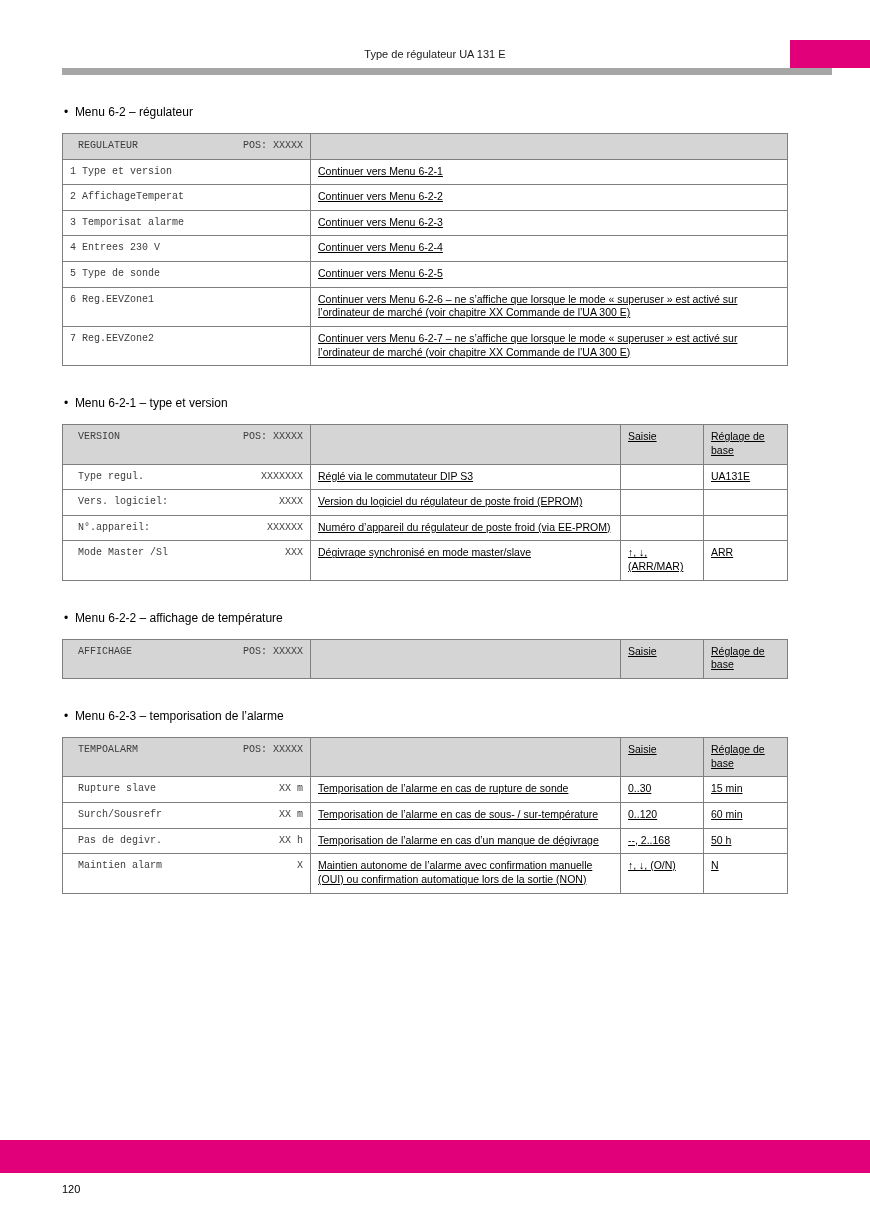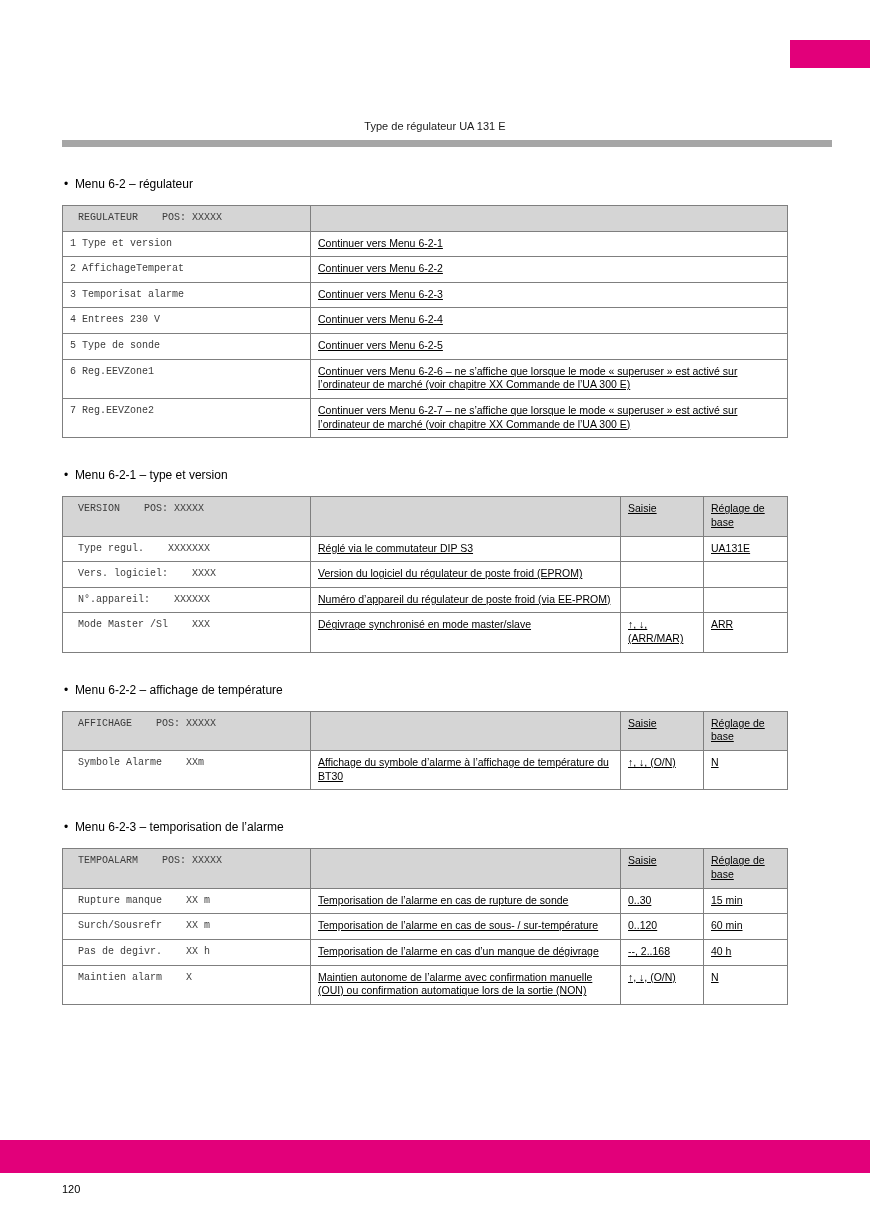--- a/index.html
+++ b/index.html
@@ -6,33 +6,33 @@
   html,body { background:#ffffff; }
   body {
     width:870px; height:1230px; position:relative; overflow:hidden;
     font-family:"Liberation Sans", sans-serif; color:#000;
   }
   .page { position:absolute; inset:0; background:#ffffff; }
 
   .corner-block { position:absolute; top:40px; right:0; width:80px; height:28px; background:#e2007a; }
   .bottom-bar   { position:absolute; top:1140px; left:0; width:870px; height:33px; background:#e2007a; }
 
-  .header-title { margin-top:120px; text-align:center; font-size:11px; color:#1a1a1a; }
+  .header-title { margin-top:48px; text-align:center; font-size:11px; color:#1a1a1a; }
   .header-rule  { margin:8px 0 0 62px; width:770px; height:7px; background:#a6a6a6; }
 
   .section-title { margin:30px 0 0 64px; font-size:12px; color:#000; }
   .section-title::before { content:"\2022\00a0\00a0"; }
 
   table.tbl { border-collapse:collapse; table-layout:fixed; width:725px; margin:14px 0 0 62px; }
   table.tbl td { border:1px solid #7f7f7f; vertical-align:top; padding:5px 7px 6px 7px; }
   tr.thead td { background:#d5d5d5; }
 
   .mono { font-family:"Liberation Mono","DejaVu Sans Mono", monospace; font-size:10px; color:#3c3c3c; line-height:1.35; }
   .sans { font-size:10.5px; color:#000; line-height:1.3;text-decoration:underline; }
-  .split { display:flex; gap:24px;padding-left:8px; }
+  .split { display:flex; justify-content:space-between; gap:24px;padding-left:8px; }
 
   .t1 .c1 { width:248px; } .t1 .c2 { width:477px; }
   .t4 .c1 { width:248px; } .t4 .c2 { width:310px; } .t4 .c3 { width:83px; } .t4 .c4 { width:84px; }
 
   .footer-line { position:absolute; top:1183px; left:62px; right:83px; display:flex; justify-content:space-between; align-items:baseline;flex-direction:column; }
   .page-number { font-size:11px; color:#000; }
   .footer-version { font-size:13px; color:#000; white-space:pre;margin-top:48px; }
 </style>
 </head>
 <body>
@@ -174,31 +174,20 @@
       <td class="mono">
             <div class="split">
               <span>AFFICHAGE</span>
               <span>POS: XXXXX</span>
             </div>
           </td>
       <td></td>
       <td class="sans">Saisie</td>
       <td class="sans">Réglage de base</td>
     </tr>
-    <tr>
-      <td class="mono">
-            <div class="split">
-              <span>Symbole Alarme</span>
-              <span>XXm</span>
-            </div>
-          </td>
-      <td class="sans">Affichage du symbole d’alarme à l’affichage de température du BT30</td>
-      <td class="sans">↑, ↓, (O/N)</td>
-      <td class="sans">N</td>
-    </tr>
   </tbody>
     </table>
 
   <div class="section-title">Menu 6-2-3 – temporisation de l’alarme</div>
 
   <table class="tbl t4">
     <colgroup>
         <col class="c1">
         <col class="c2">
         <col class="c3">
@@ -212,21 +201,21 @@
               <span>POS: XXXXX</span>
             </div>
           </td>
       <td></td>
       <td class="sans">Saisie</td>
       <td class="sans">Réglage de base</td>
     </tr>
     <tr>
       <td class="mono">
             <div class="split">
-              <span>Rupture manque</span>
+              <span>Rupture slave</span>
               <span>XX m</span>
             </div>
           </td>
       <td class="sans">Temporisation de l’alarme en cas de rupture de sonde</td>
       <td class="sans">0..30</td>
       <td class="sans">15 min</td>
     </tr>
     <tr>
       <td class="mono">
             <div class="split">
@@ -240,21 +229,21 @@
     </tr>
     <tr>
       <td class="mono">
             <div class="split">
               <span>Pas de degivr.</span>
               <span>XX h</span>
             </div>
           </td>
       <td class="sans">Temporisation de l’alarme en cas d’un manque de dégivrage</td>
       <td class="sans">--, 2..168</td>
-      <td class="sans">40 h</td>
+      <td class="sans">50 h</td>
     </tr>
     <tr>
       <td class="mono">
             <div class="split">
               <span>Maintien alarm</span>
               <span>X</span>
             </div>
           </td>
       <td class="sans">Maintien autonome de l’alarme avec confirmation manuelle (OUI) ou confirmation automatique lors de la sortie (NON)</td>
       <td class="sans">↑, ↓, (O/N)</td>

